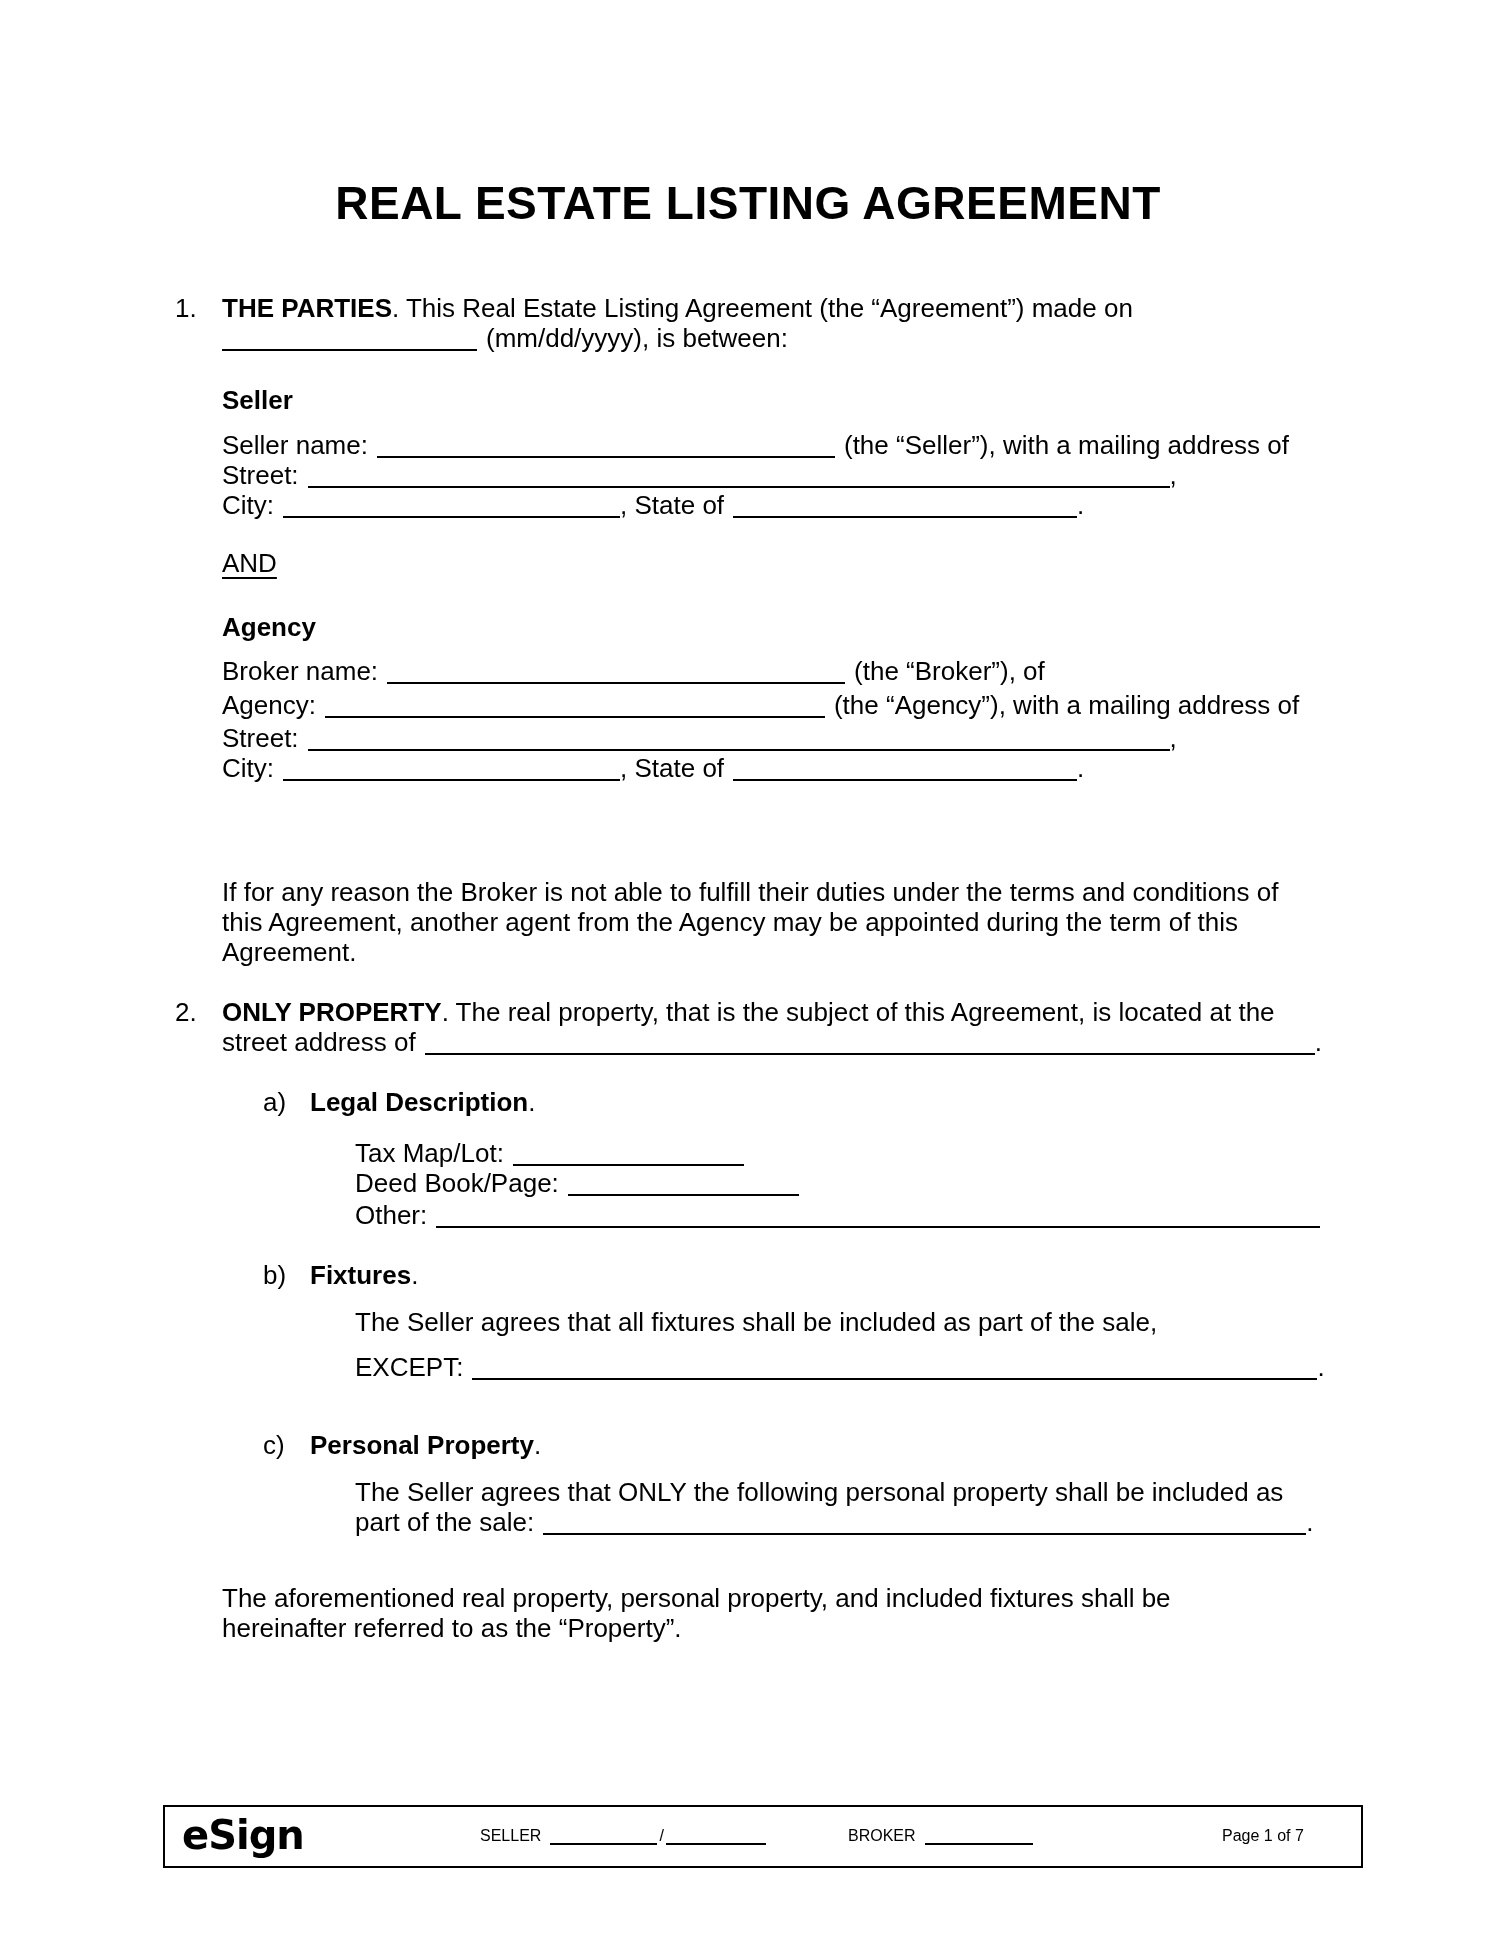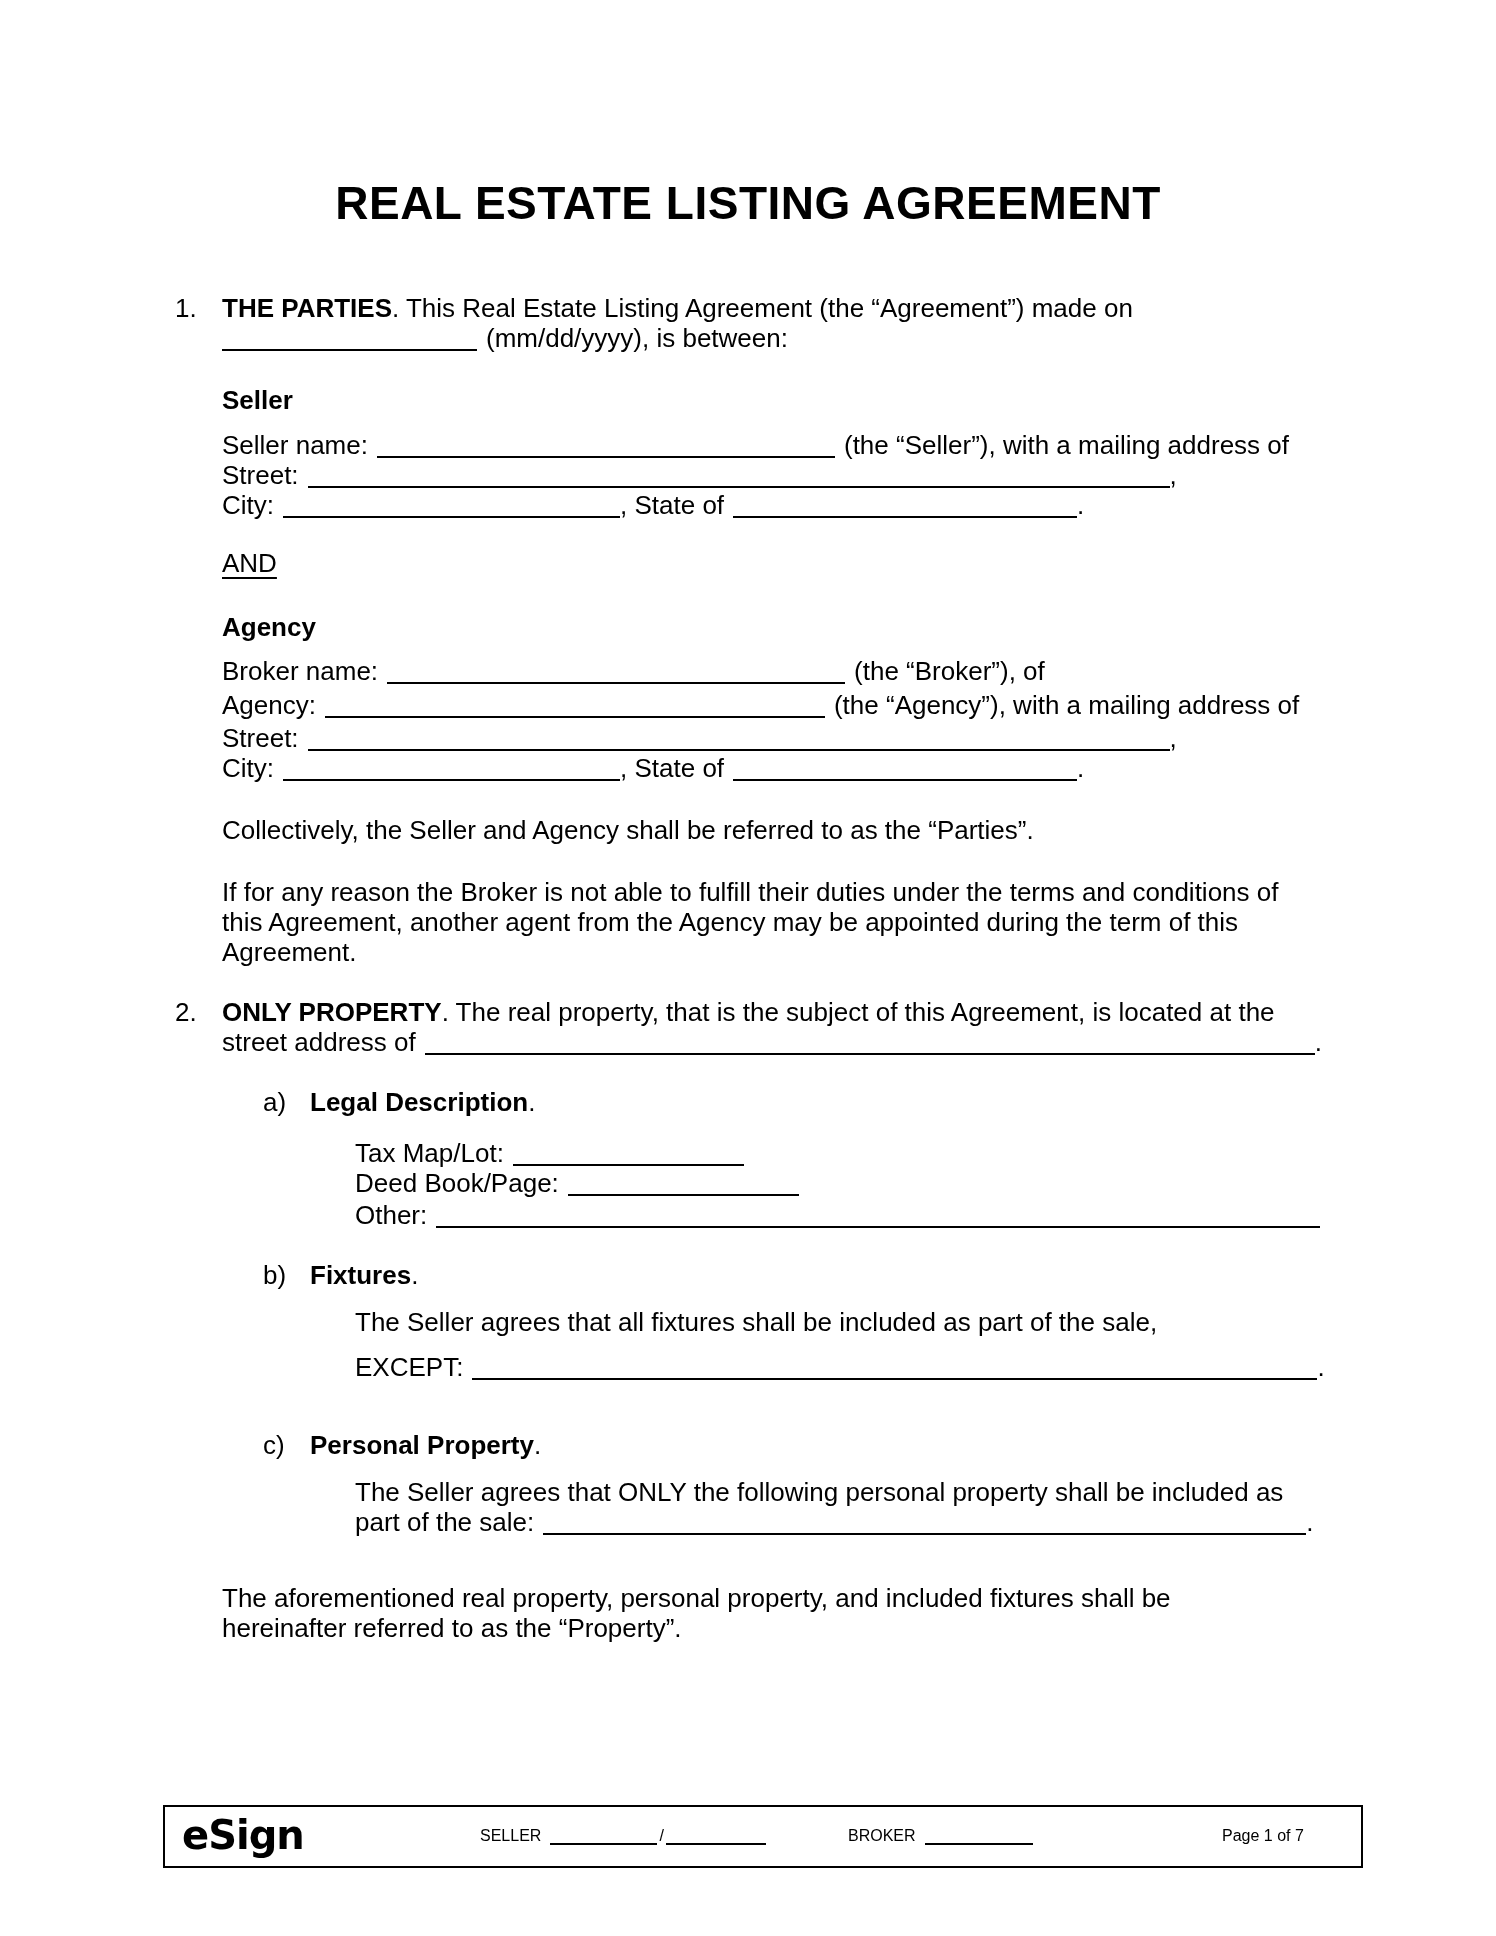--- a/index.html
+++ b/index.html
@@ -121,21 +121,20 @@
   <div class="line" style="left:222px;top:690px;">
     <span>Agency:</span><span class="bl bl-agencyname"></span><span class="ml">(the “Agency”), with a mailing address of</span>
   </div>
   <div class="line" style="left:222px;top:723px;">
     <span>Street:</span><span class="bl bl-street"></span><span>,</span>
   </div>
   <div class="line" style="left:222px;top:753px;">
     <span>City:</span><span class="bl bl-city"></span><span>, State of</span><span class="bl bl-state"></span><span>.</span>
   </div>
 
-  <div class="line" style="left:222px;top:815px;">Collectively, the Seller and Agency shall be referred to as the “Parties”.</div>
 
   <div class="line" style="left:222px;top:877px;">If for any reason the Broker is not able to fulfill their duties under the terms and conditions of</div>
   <div class="line" style="left:222px;top:907px;">this Agreement, another agent from the Agency may be appointed during the term of this</div>
   <div class="line" style="left:222px;top:937px;">Agreement.</div>
 
   <div class="line" style="left:175px;top:997px;">
     <span class="num">2.</span><span class="b">ONLY PROPERTY</span><span>. The real property, that is the subject of this Agreement, is located at the</span>
   </div>
   <div class="line" style="left:222px;top:1027px;">
     <span>street address of</span><span class="bl bl-address"></span><span>.</span>

